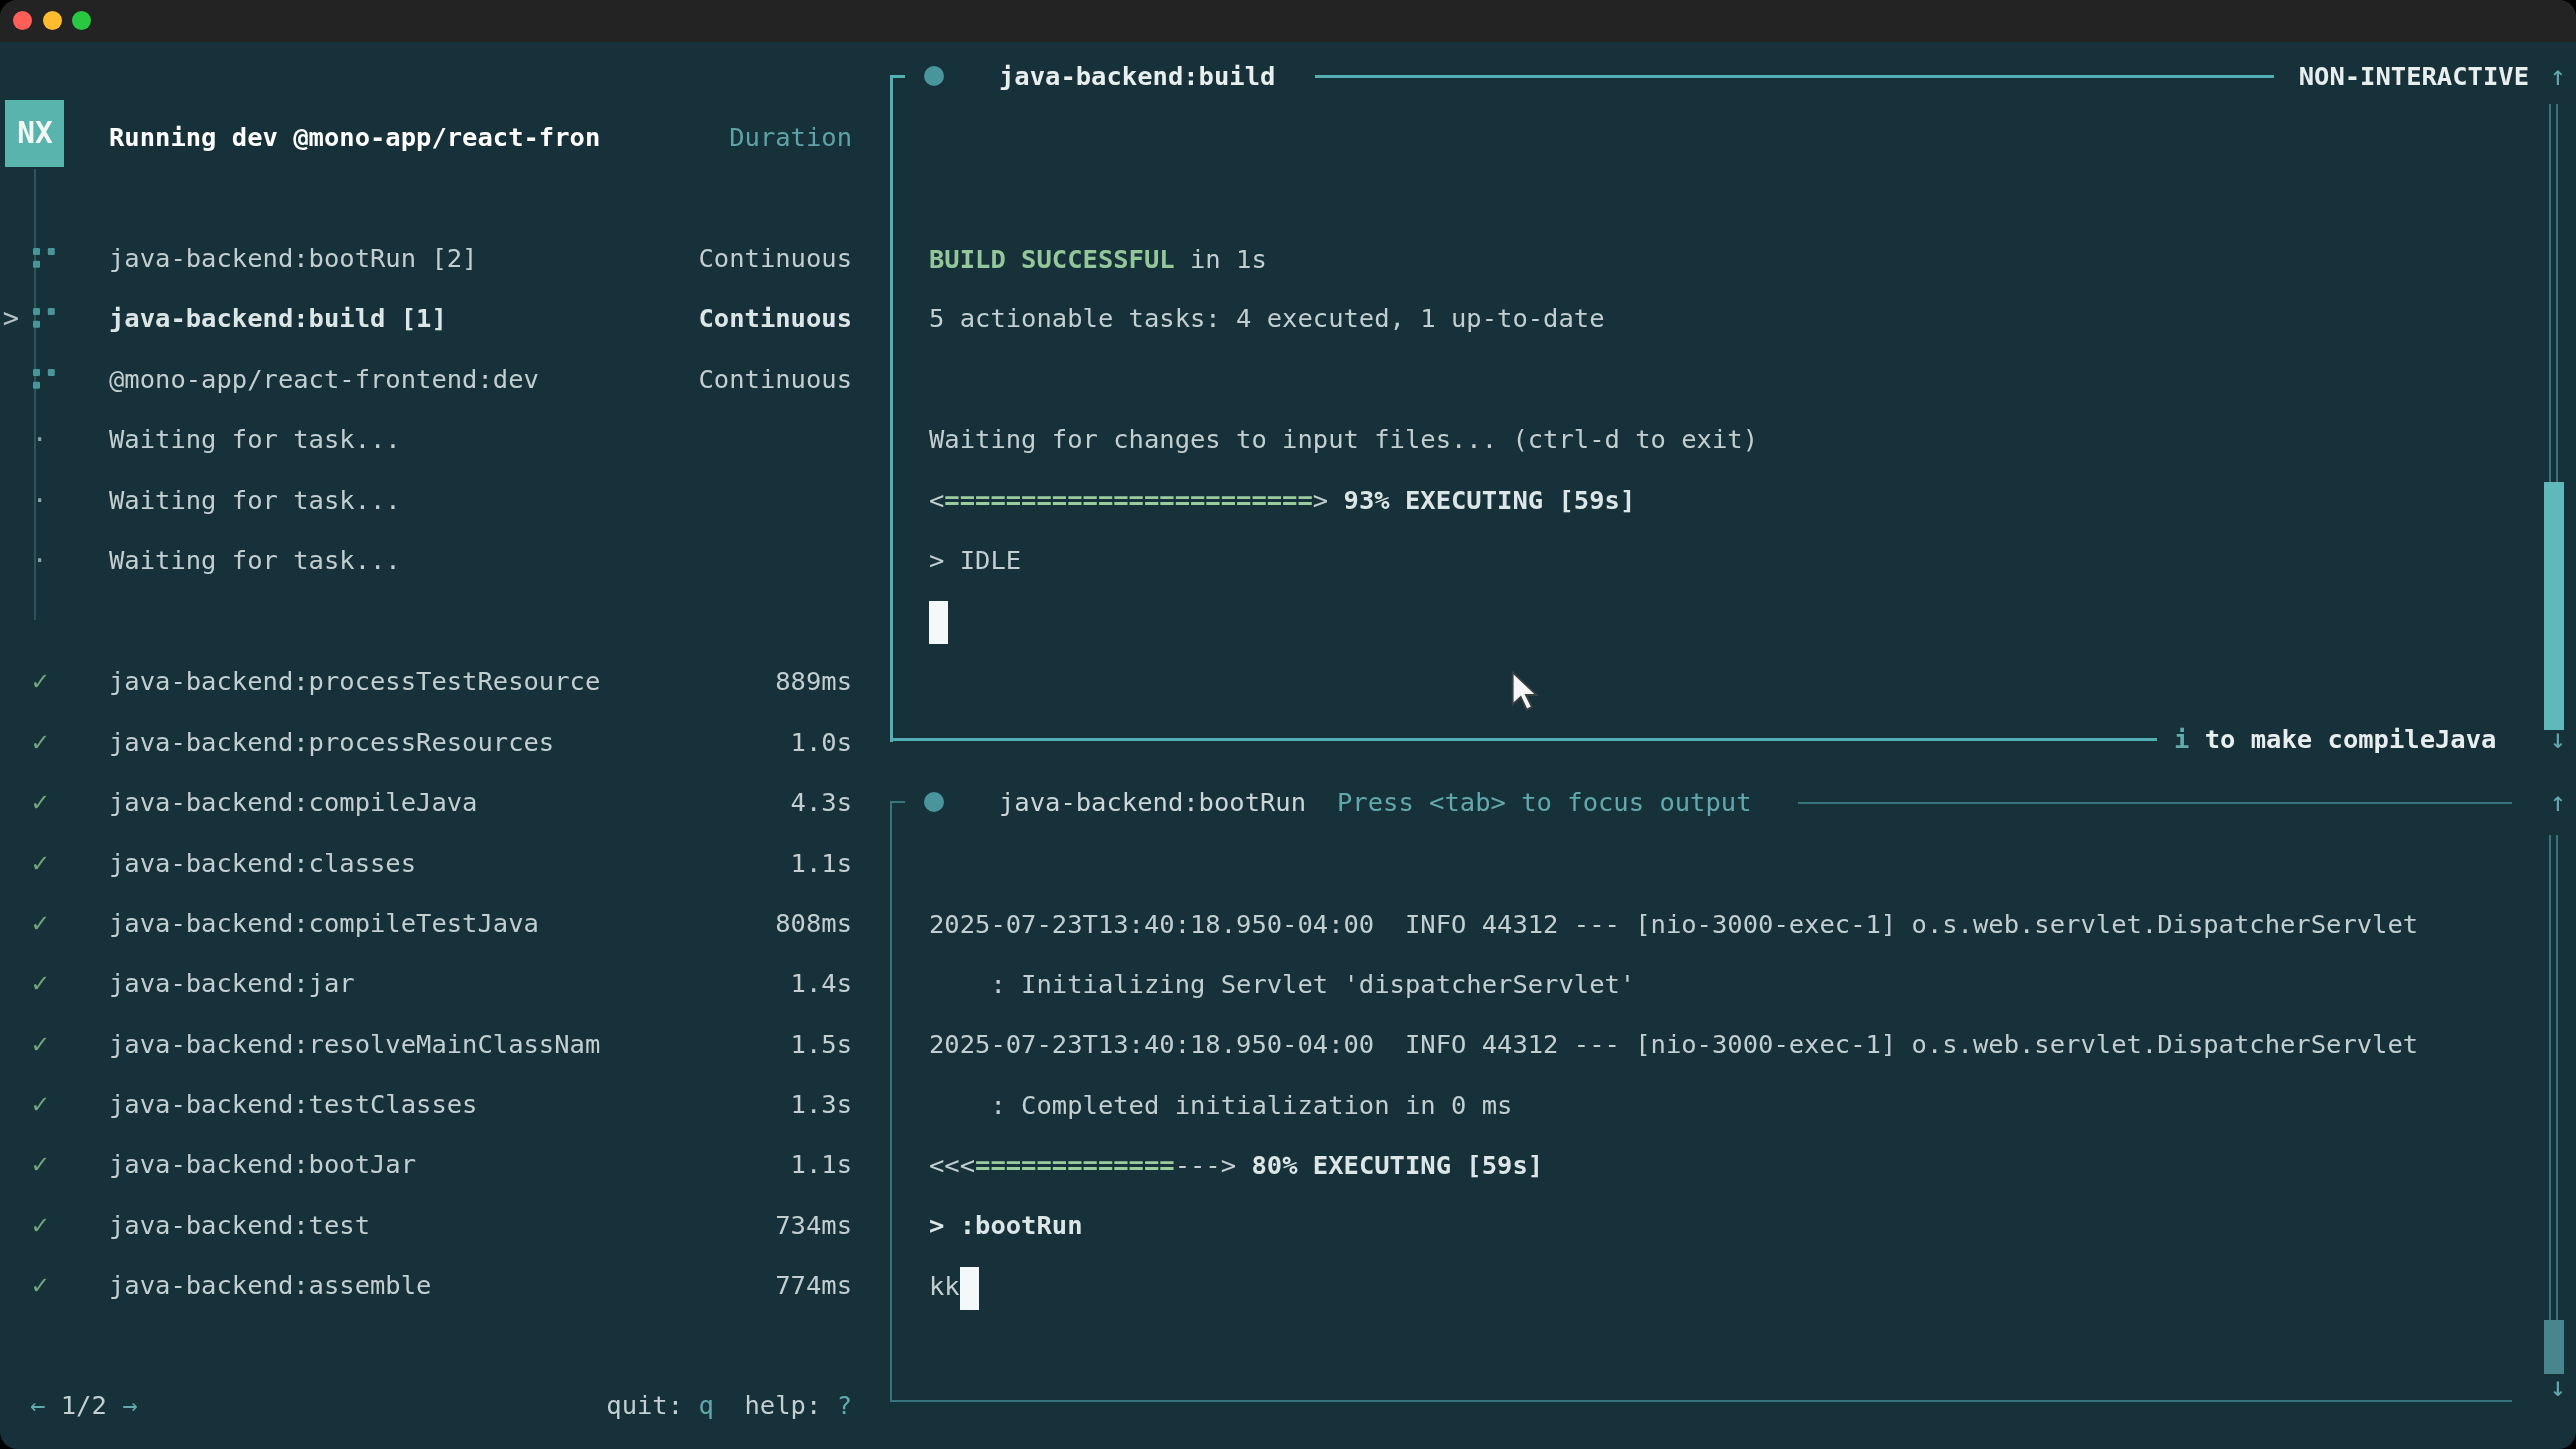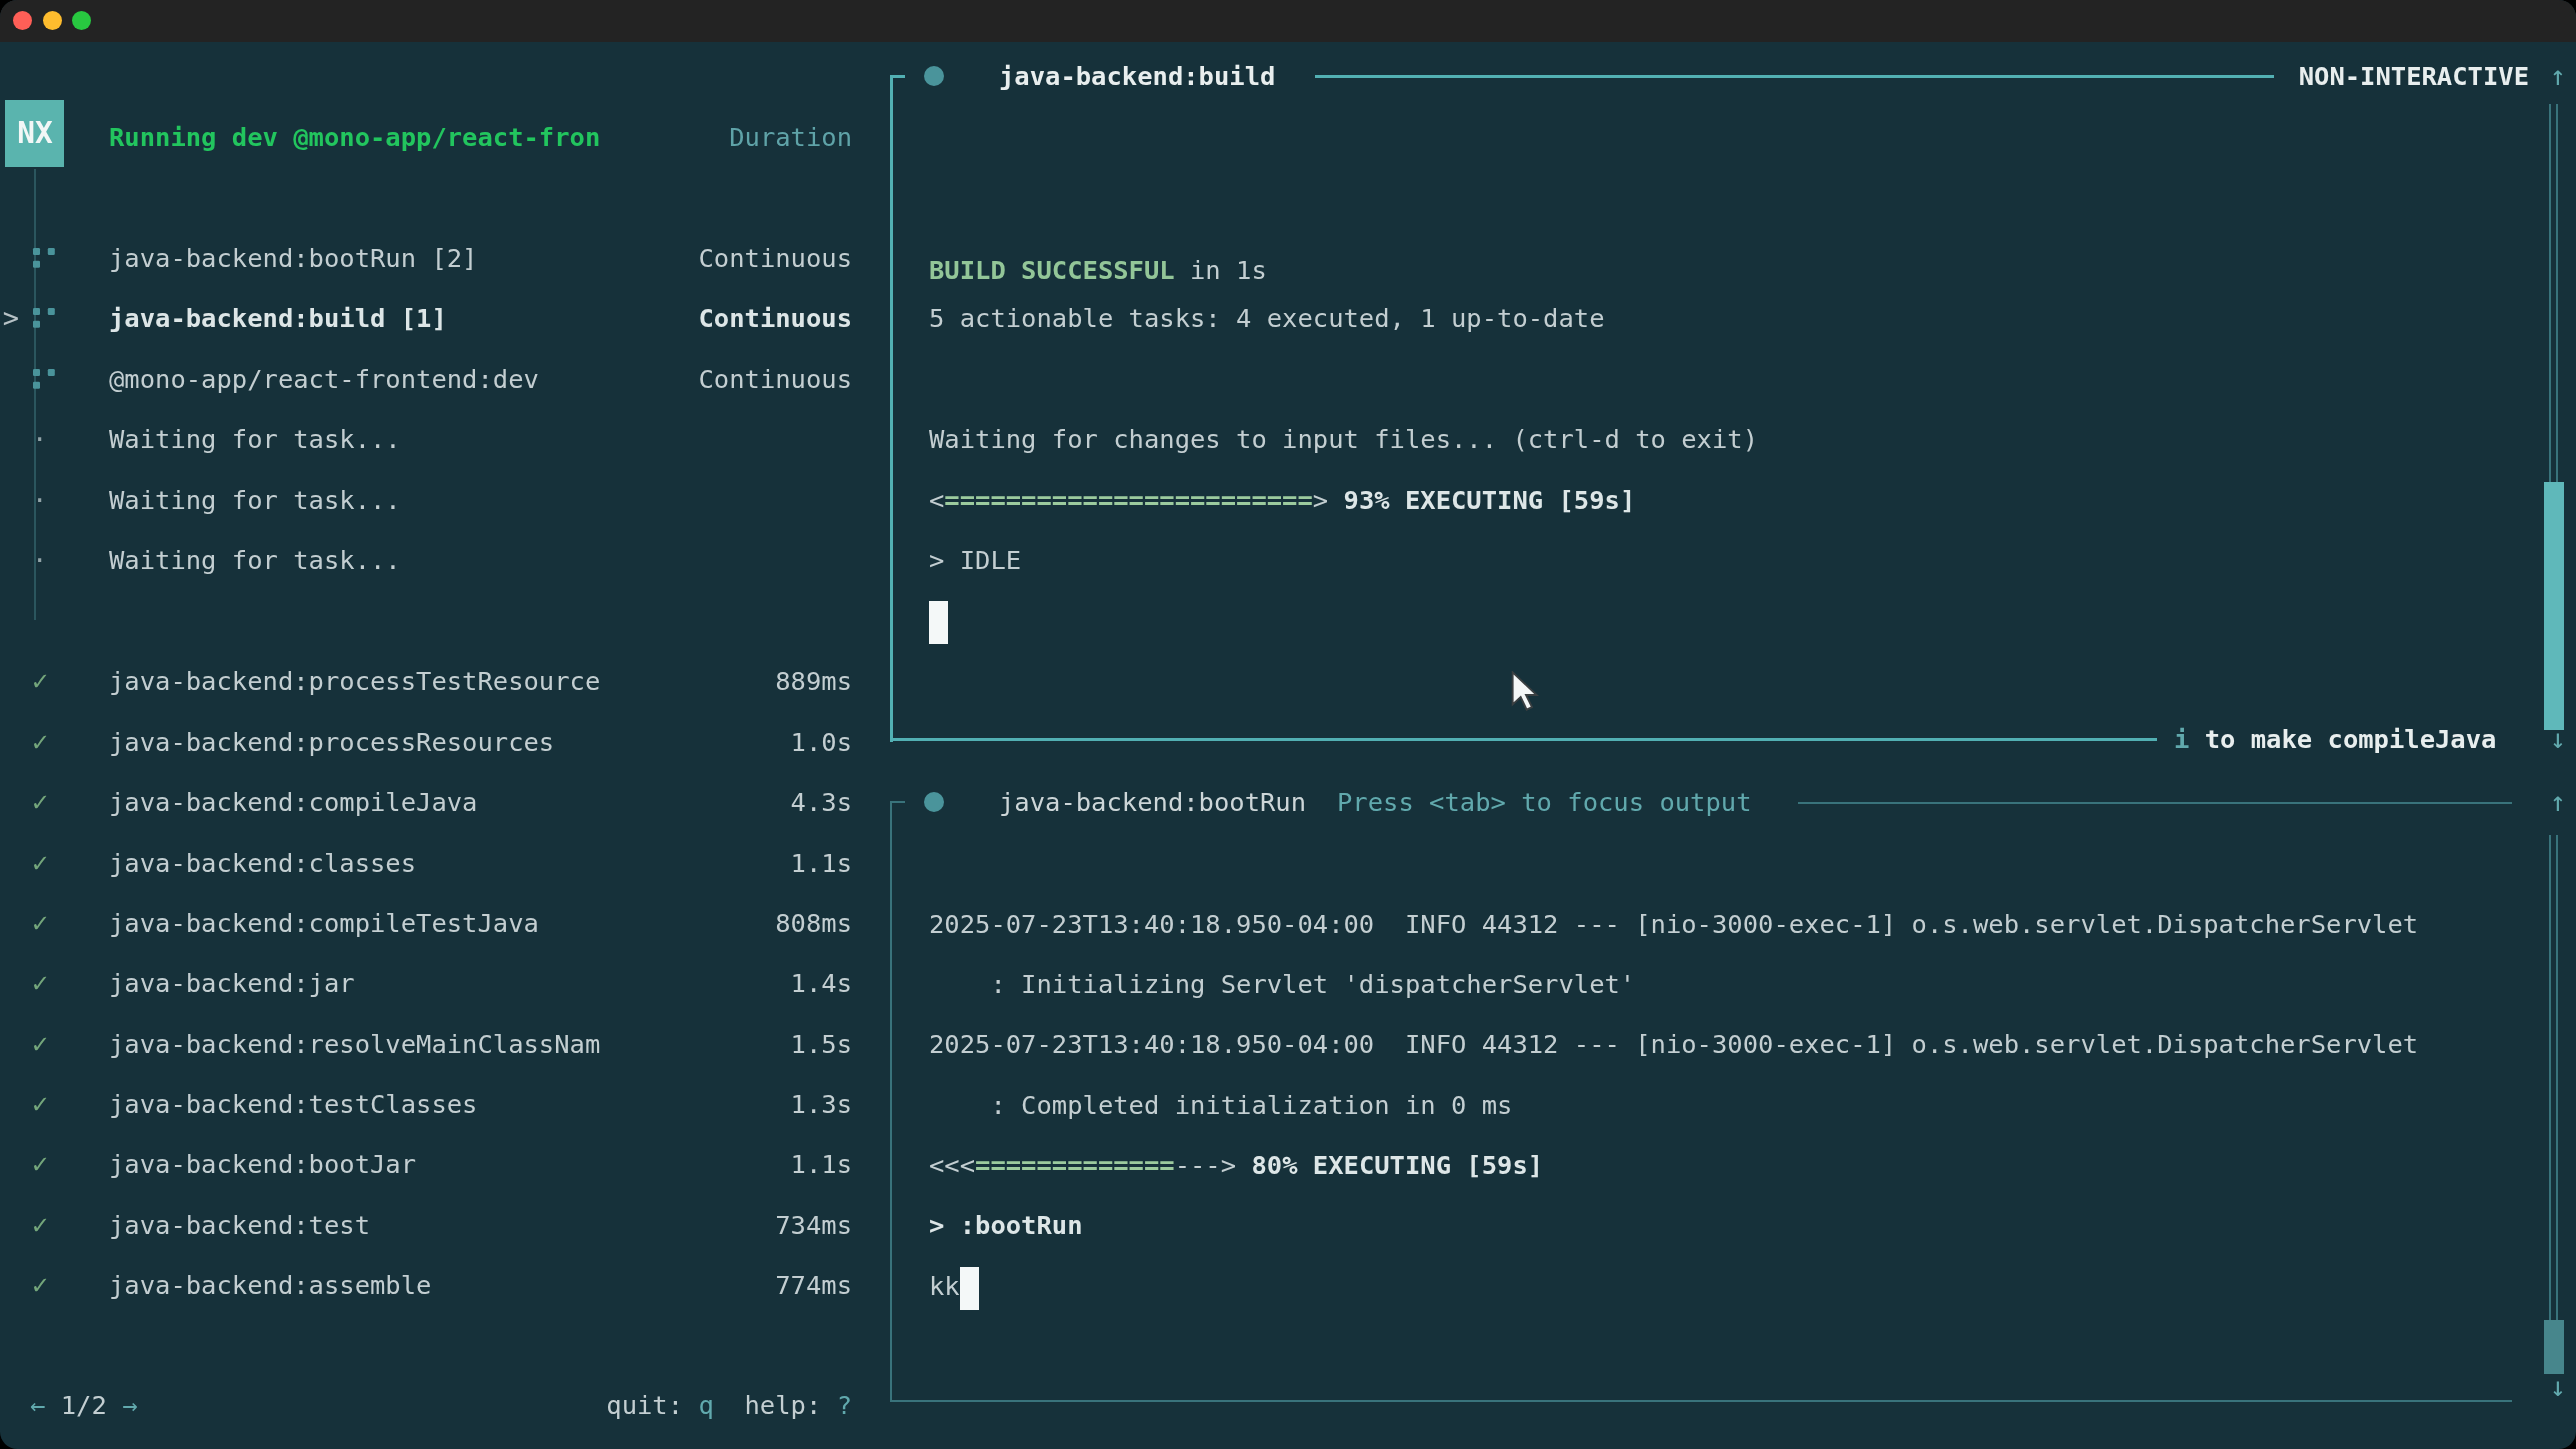--- a/index.html
+++ b/index.html
@@ -54,21 +54,21 @@
     <div class="light l-close"></div>
     <div class="light l-min"></div>
     <div class="light l-zoom"></div>
   </div>
 
   <div>
     <div class="nxbox">NX</div>
     <div class="rail"></div>
 
     <div class="srow" style="top:107px">
-      <span class="lbl b" style="color:#22c55e">Running dev @mono-app/react-fron</span>
+      <span class="lbl b" style="color:#ffffff">Running dev @mono-app/react-fron</span>
       <span class="val" style="color:#5fa3a8">Duration</span>
     </div>
 
     <div class="selmark">&gt;</div>
 
     <div class="srow txt" style="top:228px">
       <span class="spin"></span>
       <span class="lbl">java-backend:bootRun [2]</span>
       <span class="val">Continuous</span>
     </div>
@@ -163,21 +163,21 @@
 
   <div>
     <div class="hline" style="left:890px;top:75px;width:2.7px;height:667px"></div>
     <div class="hline" style="left:890px;top:75px;width:14.8px;height:2.7px"></div>
     <div class="bullet" style="left:924px;top:66px"></div>
     <div class="hdr b bright" style="left:999px;top:46px">java-backend:build</div>
     <div class="hline" style="left:1315px;top:75px;width:959px;height:2.7px"></div>
     <div class="hdr b bright" style="left:2294px;top:46px;width:235px;text-align:right">NON-INTERACTIVE</div>
     <div class="arrow" style="left:2539px;top:46px">↑</div>
 
-    <div class="pline" style="top:240px"><span class="green b">BUILD SUCCESSFUL</span><span class="txt"> in 1s</span></div>
+    <div class="pline" style="top:229px"><span class="green b">BUILD SUCCESSFUL</span><span class="txt"> in 1s</span></div>
     <div class="pline txt" style="top:288px">5 actionable tasks: 4 executed, 1 up-to-date</div>
     <div class="pline txt" style="top:409px">Waiting for changes to input files... (ctrl-d to exit)</div>
     <div class="pline" style="top:470px"><span class="txt">&lt;</span><span class="bar">========================</span><span class="txt">&gt;</span><span class="b" style="color:#dde6e7"> 93% EXECUTING [59s]</span></div>
     <div class="pline txt" style="top:530px">&gt; IDLE</div>
     <div class="pline" style="top:590px"><span class="cursor"></span></div>
 
     <div class="hline" style="left:890px;top:738px;width:1267px;height:2.7px"></div>
     <div class="hdr" style="left:2174px;top:709px"><span class="tealtxt b">i</span><span class="b bright"> to make compileJava</span></div>
     <div class="arrow" style="left:2539px;top:709px">↓</div>
 

